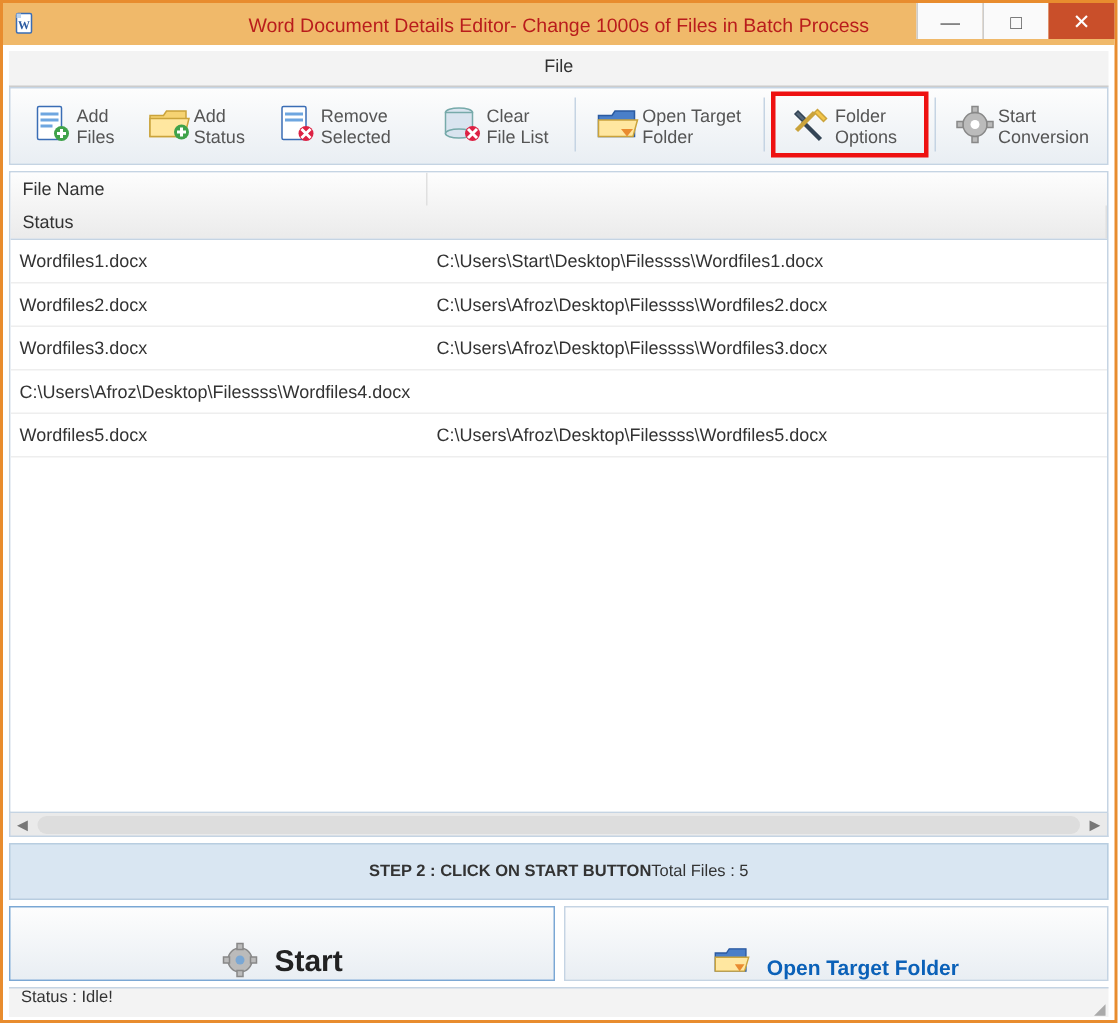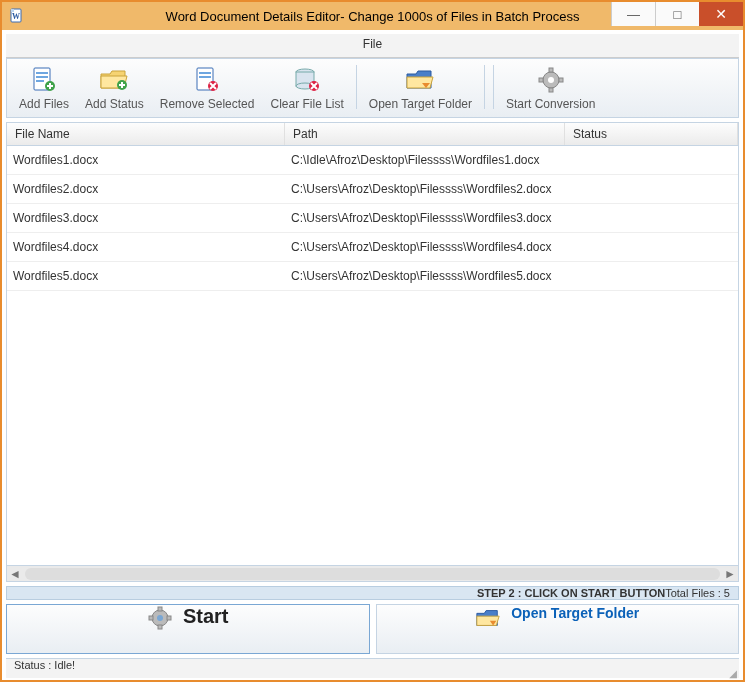--- a/index.html
+++ b/index.html
@@ -1,49 +1,49 @@
 <!DOCTYPE html>
 <html><head>
 <meta charset="utf-8">
 <style>
   * { box-sizing: border-box; margin: 0; padding: 0; }
   body { font-family: "Segoe UI", Tahoma, sans-serif; font-size: 12px; background: #fff; }
   .window { width: 745px; height: 682px; border: 2px solid #e88c2e; display: flex; flex-direction: column; background: #fff; position: relative; }
   .titlebar { height: 28px; background: #f0b96a; display: flex; align-items: center; padding: 0 0 0 6px; position: relative; }
   .title-icon { width:16px; height:16px; margin-right:6px; }
-  .title-text { flex:1; text-align:center; color:#000000; font-size:13px; position:absolute; left:0; right:0; pointer-events:none; }
+  .title-text { flex:1; text-align:center; color:#b91c1c; font-size:13px; position:absolute; left:0; right:0; pointer-events:none; }
   .win-controls { position:absolute; right:0; top:0; display:flex; height:24px; }
   .winbtn { width:44px; height:24px; display:flex; align-items:center; justify-content:center; font-family:sans-serif; cursor:default; }
   .winbtn.min, .winbtn.max { background:#fafafa; border-left:1px solid #ccc; color:#555; font-size:13px; }
   .winbtn.close { background:#c94f2a; color:#fff; font-size:14px; }
   .menubar { height:24px; background:#f3f3f3; border-bottom:1px solid #ccc; display:flex; align-items:center; padding:0 6px; gap:4px; margin:4px 4px 0 4px;flex-direction:column; }
   .menuitem { padding:3px 10px; color:#333; cursor:default; }
   .section-label { background:#d9e6f2; padding:5px 8px; font-weight:bold; color:#333; margin:4px 4px 0 4px; border:1px solid #b8cde0; font-size:11px; }
   .toolbar { display:flex; align-items:stretch; background:linear-gradient(#fdfdfd,#e9eef3); border:1px solid #c5d4e3; margin:0 4px; padding:2px 4px 4px 4px; gap:0; }
-  .toolbtn { display:flex; flex-direction:column; align-items:center; justify-content:center; padding:4px 8px 2px 8px; color:#555; font-size:12px; cursor:default; min-width:60px; }
+  .toolbtn { display:flex; flex-direction:row; align-items:center; justify-content:center; padding:4px 8px 2px 8px; color:#555; font-size:12px; cursor:default; min-width:60px; }
   .toolbtn .ico { width:36px; height:30px; display:flex; align-items:center; justify-content:center; margin-bottom:2px; }
   .toolbar-sep { width:1px; background:#c5d4e3; margin:4px 4px; }
   .toolbtn.highlighted { border:3px solid #e11; }
   .filelist-area { flex:1; margin:4px 4px 0 4px; border:1px solid #c5d4e3; display:flex; flex-direction:column; overflow:hidden; }
-  .grid-header { display:flex; background:linear-gradient(#fdfdfd,#ebebeb); border-bottom:1px solid #c5d4e3; }
+  .grid-header { display:flex; background:linear-gradient(#fdfdfd,#ebebeb); border-bottom:1px solid #c5d4e3;flex-direction:column; }
   .grid-header .col { padding:4px 8px; border-right:1px solid #e0e0e0; font-size:12px; color:#333; }
   .col-filename { width:278px; }
   .col-path { width:280px; }
   .col-status { flex:1; }
   .grid-body { flex:1; overflow:auto; background:#fff; }
   .grid-row { display:flex; border-bottom:1px solid #eee; height:29px; align-items:center; }
   .grid-row .cell { padding:2px 6px; font-size:12px; color:#333; white-space:nowrap; overflow:hidden; }
   .hscroll { height:16px; background:#eaeaea; display:flex; align-items:center; margin:0 4px; border:1px solid #c5d4e3; border-top:none; }
   .hscroll .arrow { width:16px; height:14px; display:flex; align-items:center; justify-content:center; color:#777; }
   .hscroll .track { flex:1; height:12px; background:#ddd; border-radius:6px; margin:0 2px; }
-  .step2-bar { display:flex; justify-content:flex-end; align-items:center; margin:4px 4px 0 4px; background:#d9e6f2; padding:0 8px; border:1px solid #b8cde0; font-size:11px; color:#333; }
+  .step2-bar { display:flex; justify-content:center; align-items:center; margin:4px 4px 0 4px; background:#d9e6f2; padding:12px 8px; border:1px solid #b8cde0; font-size:11px; color:#333; }
   .step2-bar .lbl { font-weight:bold; }
   .step2-bar .total { font-weight:normal; }
   .big-buttons { display:flex; gap:6px; margin:4px 4px 4px 4px; height:50px; }
-  .bigbtn { flex:1; background:linear-gradient(#fdfdfd,#e9eef3); border:1px solid #c5d4e3; display:flex; align-items:flex-start; justify-content:center; gap:10px; font-weight:bold; cursor:default; }
+  .bigbtn { flex:1; background:linear-gradient(#fdfdfd,#e9eef3); border:1px solid #c5d4e3; display:flex; align-items:flex-end; justify-content:center; gap:10px; font-weight:bold; cursor:default; }
   .bigbtn.start { border:1px solid #7aa7d4; color:#222; font-size:20px; }
   .bigbtn.open { color:#0b61b8; font-size:14px; }
   .bigbtn .icon { width:26px; height:26px; display:flex; align-items:center; justify-content:center; }
   .statusbar { height:20px; display:flex; align-items:flex-start; padding:0 8px; font-size:11px; color:#333; border-top:1px solid #c5d4e3; margin:0 4px 2px 4px; background:#f3f3f3; position:relative; }
   .resize-grip { position:absolute; right:2px; bottom:1px; color:#aaa; font-size:10px; line-height:6px; text-align:right; }
 </style>
 </head>
 <body>
 
 <div class="window">
@@ -125,20 +125,31 @@
       <span class="ico">
           <svg width="32" height="28" viewBox="0 0 32 28">
             <path d="M3 8 L12 8 L14 5 L27 5 L27 22 L3 22 Z" fill="#4a7fc9" stroke="#2b5aa0"></path>
             <path d="M3 11 L29 11 L26 22 L3 22 Z" fill="#ffe7a0" stroke="#caa33b"></path>
             <path d="M18 17 L26 17 L22 22 Z" fill="#e98b2f"></path>
           </svg>
         </span>
       <span>Open Target Folder</span>
     </div>
     <div class="toolbar-sep"></div>
+    <div class="toolbtn highlighted">
+      <span class="ico">
+          <svg width="32" height="28" viewBox="0 0 32 28">
+            <path d="M7 5 L12 10 L10 12 L5 7 Z" fill="#567" stroke="#345"></path>
+            <path d="M10 12 L22 24" stroke="#345" stroke-width="3"></path>
+            <path d="M20 4 L26 10 L24 12 L18 6 Z" fill="#f3c54a" stroke="#caa33b"></path>
+            <path d="M18 6 L6 18" stroke="#caa33b" stroke-width="3"></path>
+          </svg>
+        </span>
+      <span>Folder Options</span>
+    </div>
     <div class="toolbar-sep"></div>
     <div class="toolbtn">
       <span class="ico">
           <svg width="30" height="28" viewBox="0 0 30 28">
             <circle cx="15" cy="14" r="8" fill="#bbb" stroke="#888"></circle>
             <circle cx="15" cy="14" r="3" fill="#fff"></circle>
             <g fill="#bbb" stroke="#888">
               <rect x="13" y="2" width="4" height="4"></rect>
               <rect x="13" y="22" width="4" height="4"></rect>
               <rect x="3" y="12" width="4" height="4"></rect>
@@ -146,41 +157,39 @@
             </g>
           </svg>
         </span>
       <span>Start Conversion</span>
     </div>
   </div>
 
   <div class="filelist-area">
     <div class="grid-header">
       <div class="col col-filename">File Name</div>
-      <div class="col col-path">Path</div>
       <div class="col col-status">Status</div>
     </div>
     <div class="grid-body" id="grid-body">
         <div class="grid-row">
           <div class="cell col-filename">Wordfiles1.docx</div>
-          <div class="cell col-path">C:\Idle\Afroz\Desktop\Filessss\Wordfiles1.docx</div>
+          <div class="cell col-path">C:\Users\Start\Desktop\Filessss\Wordfiles1.docx</div>
           <div class="cell col-status"></div>
         </div>
         <div class="grid-row">
           <div class="cell col-filename">Wordfiles2.docx</div>
           <div class="cell col-path">C:\Users\Afroz\Desktop\Filessss\Wordfiles2.docx</div>
           <div class="cell col-status"></div>
         </div>
         <div class="grid-row">
           <div class="cell col-filename">Wordfiles3.docx</div>
           <div class="cell col-path">C:\Users\Afroz\Desktop\Filessss\Wordfiles3.docx</div>
           <div class="cell col-status"></div>
         </div>
         <div class="grid-row">
-          <div class="cell col-filename">Wordfiles4.docx</div>
           <div class="cell col-path">C:\Users\Afroz\Desktop\Filessss\Wordfiles4.docx</div>
           <div class="cell col-status"></div>
         </div>
         <div class="grid-row">
           <div class="cell col-filename">Wordfiles5.docx</div>
           <div class="cell col-path">C:\Users\Afroz\Desktop\Filessss\Wordfiles5.docx</div>
           <div class="cell col-status"></div>
         </div>
       </div>
   </div>

